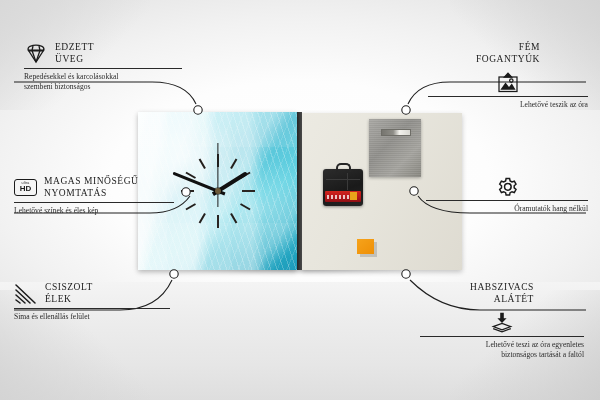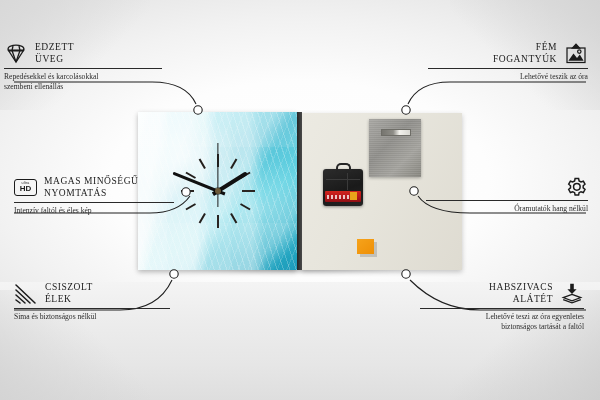--- a/index.html
+++ b/index.html
@@ -122,21 +122,21 @@
   .co-head { display:flex; align-items:center; gap:7px; }
   .co-title { font-size:9.5px; letter-spacing:.55px; color:#1c1c1c; line-height:11.5px;
     font-family:"Liberation Serif", serif; text-transform:uppercase; }
   .co-title b { font-weight:normal; display:block; }
   .co-rule { height:1px; background:#2a2a2a; margin:3px 0 3px; }
   .co-sub { font-size:7.6px; color:#2b2b2b; line-height:9.6px;
     font-family:"Liberation Serif", serif; }
   .co-left .co-head { justify-content:flex-start; }
   .co-left .co-title { text-align:left; }
   .co-left .co-sub { text-align:left; }
-  .co-right .co-head { justify-content:flex-end; flex-direction:row; }
+  .co-right .co-head { justify-content:flex-end; flex-direction:column; }
   .co-right .co-title { text-align:right; }
   .co-right .co-sub { text-align:right; }
 
   .ico { width:24px; height:21px; flex:0 0 auto; color:#1b1b1b; }
   .ico svg { display:block; width:100%; height:100%; }
   .hd-box { width:23px; height:17px; border:1.4px solid #1b1b1b; border-radius:3px;
     display:flex; flex-direction:column; align-items:center; justify-content:center;
     line-height:1; flex:0 0 auto; }
   .hd-box .u { font-size:3.6px; letter-spacing:.2px; color:#1b1b1b;
     font-family:"Liberation Sans", sans-serif; }
@@ -245,59 +245,59 @@
       <circle cx="406" cy="110" r="4.2" fill="#ffffff"></circle>
 
       <path d="M586,213 L470,213 Q430,213 418,196"></path>
       <circle cx="414" cy="191" r="4.2" fill="#ffffff"></circle>
 
       <path d="M586,310 L480,310 Q440,310 410,280"></path>
       <circle cx="406" cy="274" r="4.2" fill="#ffffff"></circle>
     </g>
   </svg>
 
-  <div class="callout co-left" style="left:4px; top:42px; width:158px;">
+  <div class="callout co-left" style="left:24px; top:42px; width:158px;">
     <div class="co-head">
       <span class="ico">
         <svg viewBox="0 0 24 21">
             <g fill="none" stroke="currentColor" stroke-width="1.3">
           <path d="M4.5 7.5 L12 19 L19.5 7.5 Z"></path>
           <path d="M4.5 7.5 Q3.2 4.8 6 3.3 Q12 0.8 18 3.3 Q20.8 4.8 19.5 7.5 Z"></path>
           <path d="M4.5 7.5 L19.5 7.5"></path>
               <path d="M9 3 L8 7.5 L12 19"></path>
           <path d="M15 3 L16 7.5 L12 19"></path>
         </g>
           </svg>
       </span>
       <span class="co-title">
         <b>EDZETT</b>
         <b>ÜVEG</b>
       </span>
     </div>
     <div class="co-rule"></div>
     <div class="co-sub">
       <div>Repedésekkel és karcolásokkal</div>
-      <div>szembeni ellenállás</div>
+      <div>szembeni biztonságos</div>
     </div>
   </div>
 
   <div class="callout co-left" style="left:14px; top:176px; width:160px;">
     <div class="co-head">
       <span class="hd-box">
         <span class="u">ultra</span>
         <span class="h">HD</span>
       </span>
       <span class="co-title">
         <b>MAGAS MINŐSÉGŰ</b>
         <b>NYOMTATÁS</b>
       </span>
     </div>
     <div class="co-rule"></div>
     <div class="co-sub">
-      <div>Intenzív faltól és éles kép</div>
+      <div>Lehetővé színek és éles kép</div>
     </div>
   </div>
 
   <div class="callout co-left" style="left:14px; top:282px; width:156px;">
     <div class="co-head">
       <span class="ico">
         <svg viewBox="0 0 24 21">
             <g stroke="currentColor" stroke-width="1.5" stroke-linecap="round">
           <path d="M2 2 L21 20"></path>
               <path d="M2 7 L16 20"></path>
@@ -306,21 +306,21 @@
         </g>
           </svg>
       </span>
       <span class="co-title">
         <b>CSISZOLT</b>
         <b>ÉLEK</b>
       </span>
     </div>
     <div class="co-rule"></div>
     <div class="co-sub">
-      <div>Sima és biztonságos nélkül</div>
+      <div>Sima és ellenállás felület</div>
     </div>
   </div>
 
   <div class="callout co-right" style="right:12px; top:42px; width:160px;">
     <div class="co-head">
       <span class="co-title">
         <b>FÉM</b>
         <b>FOGANTYÚK</b>
       </span>
       <span class="ico">

